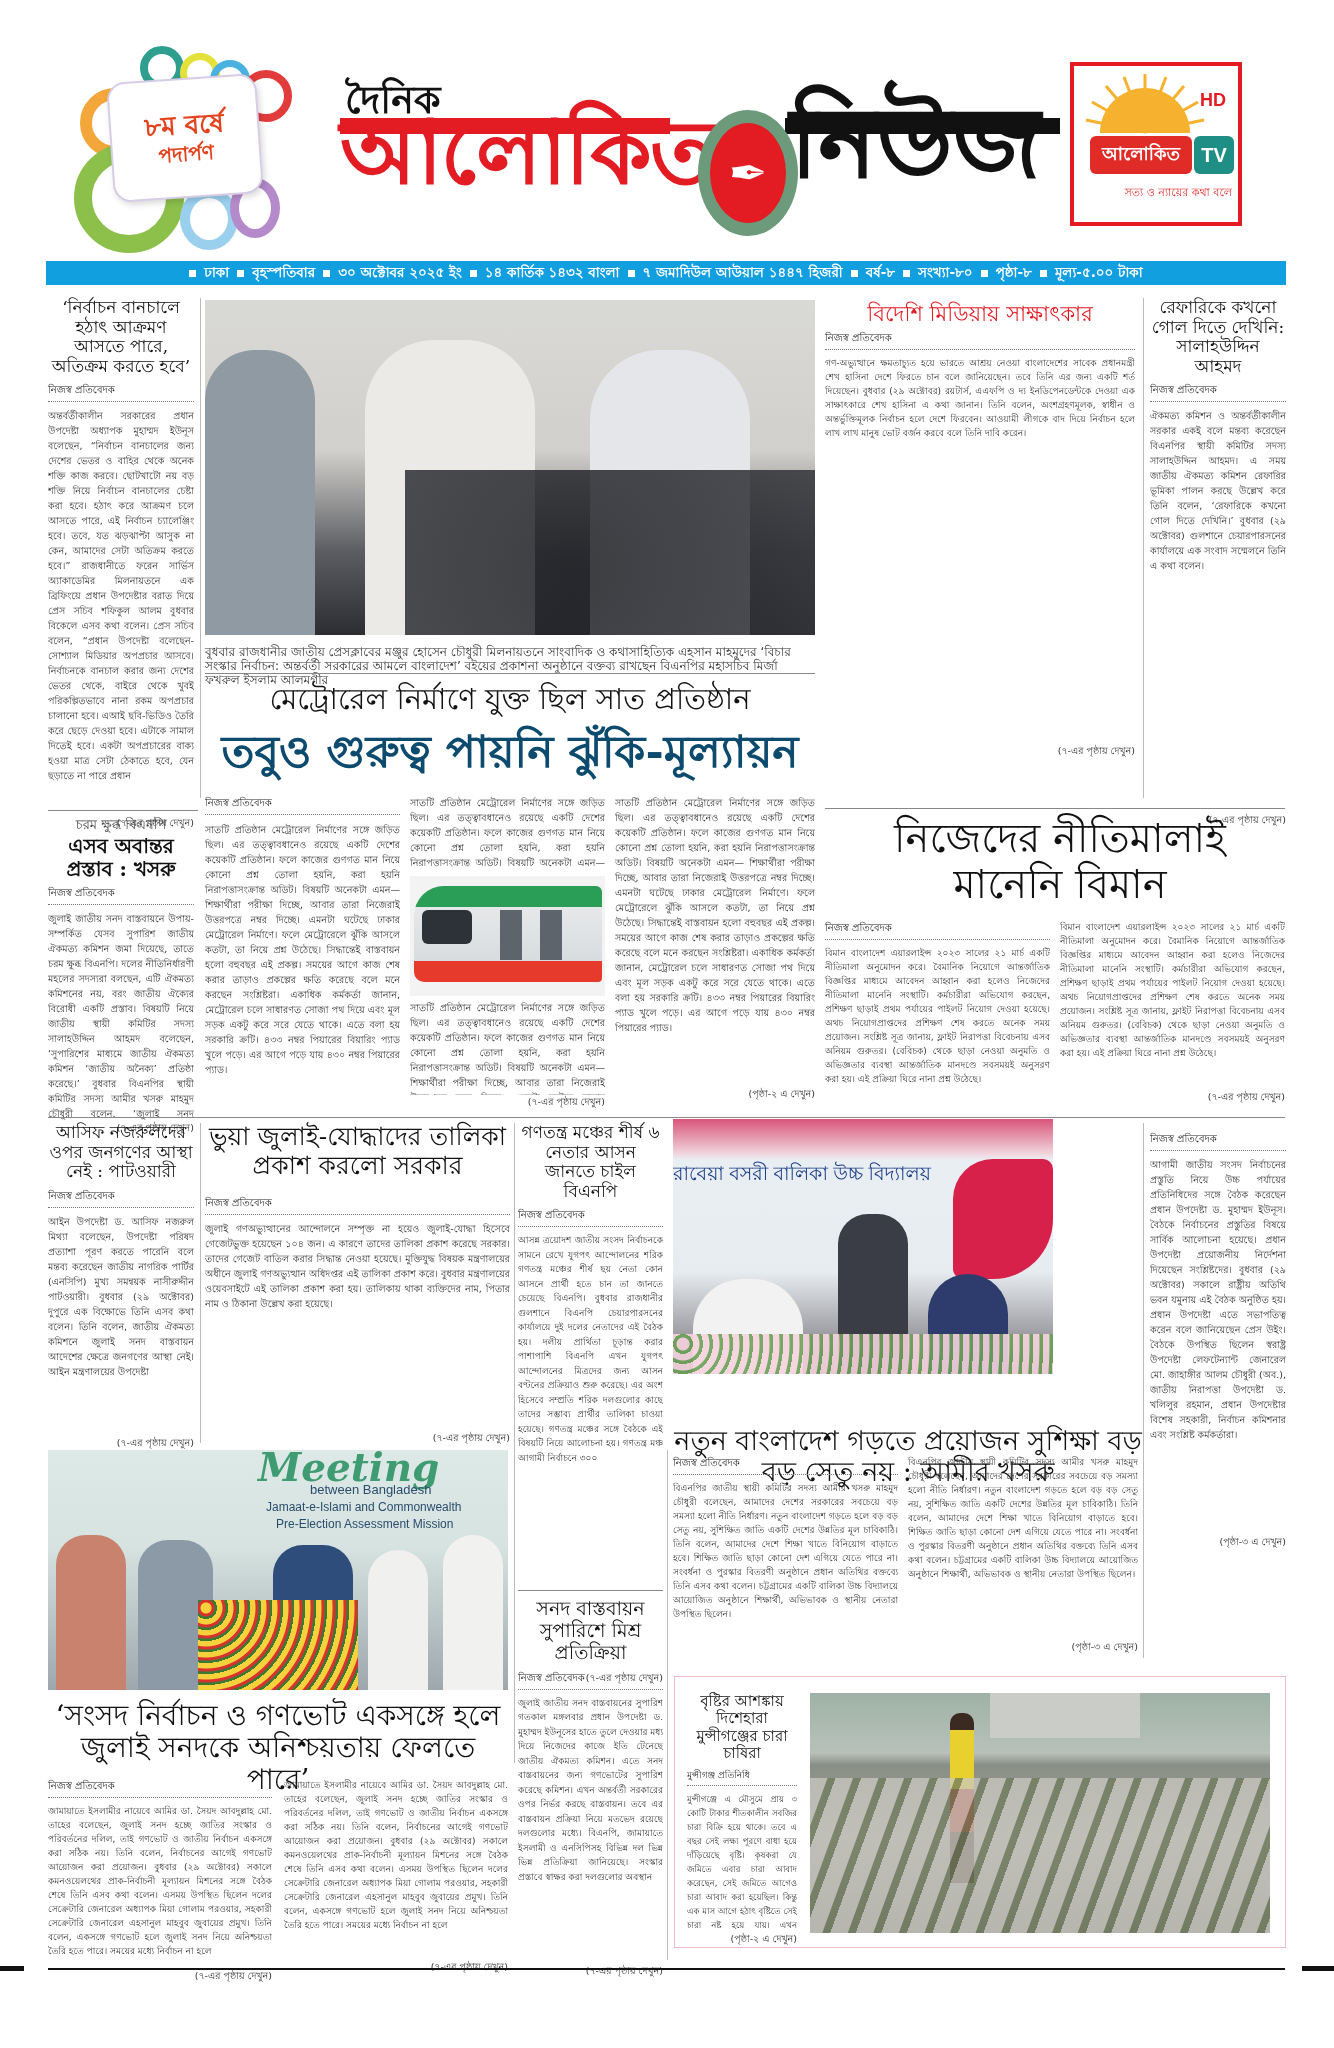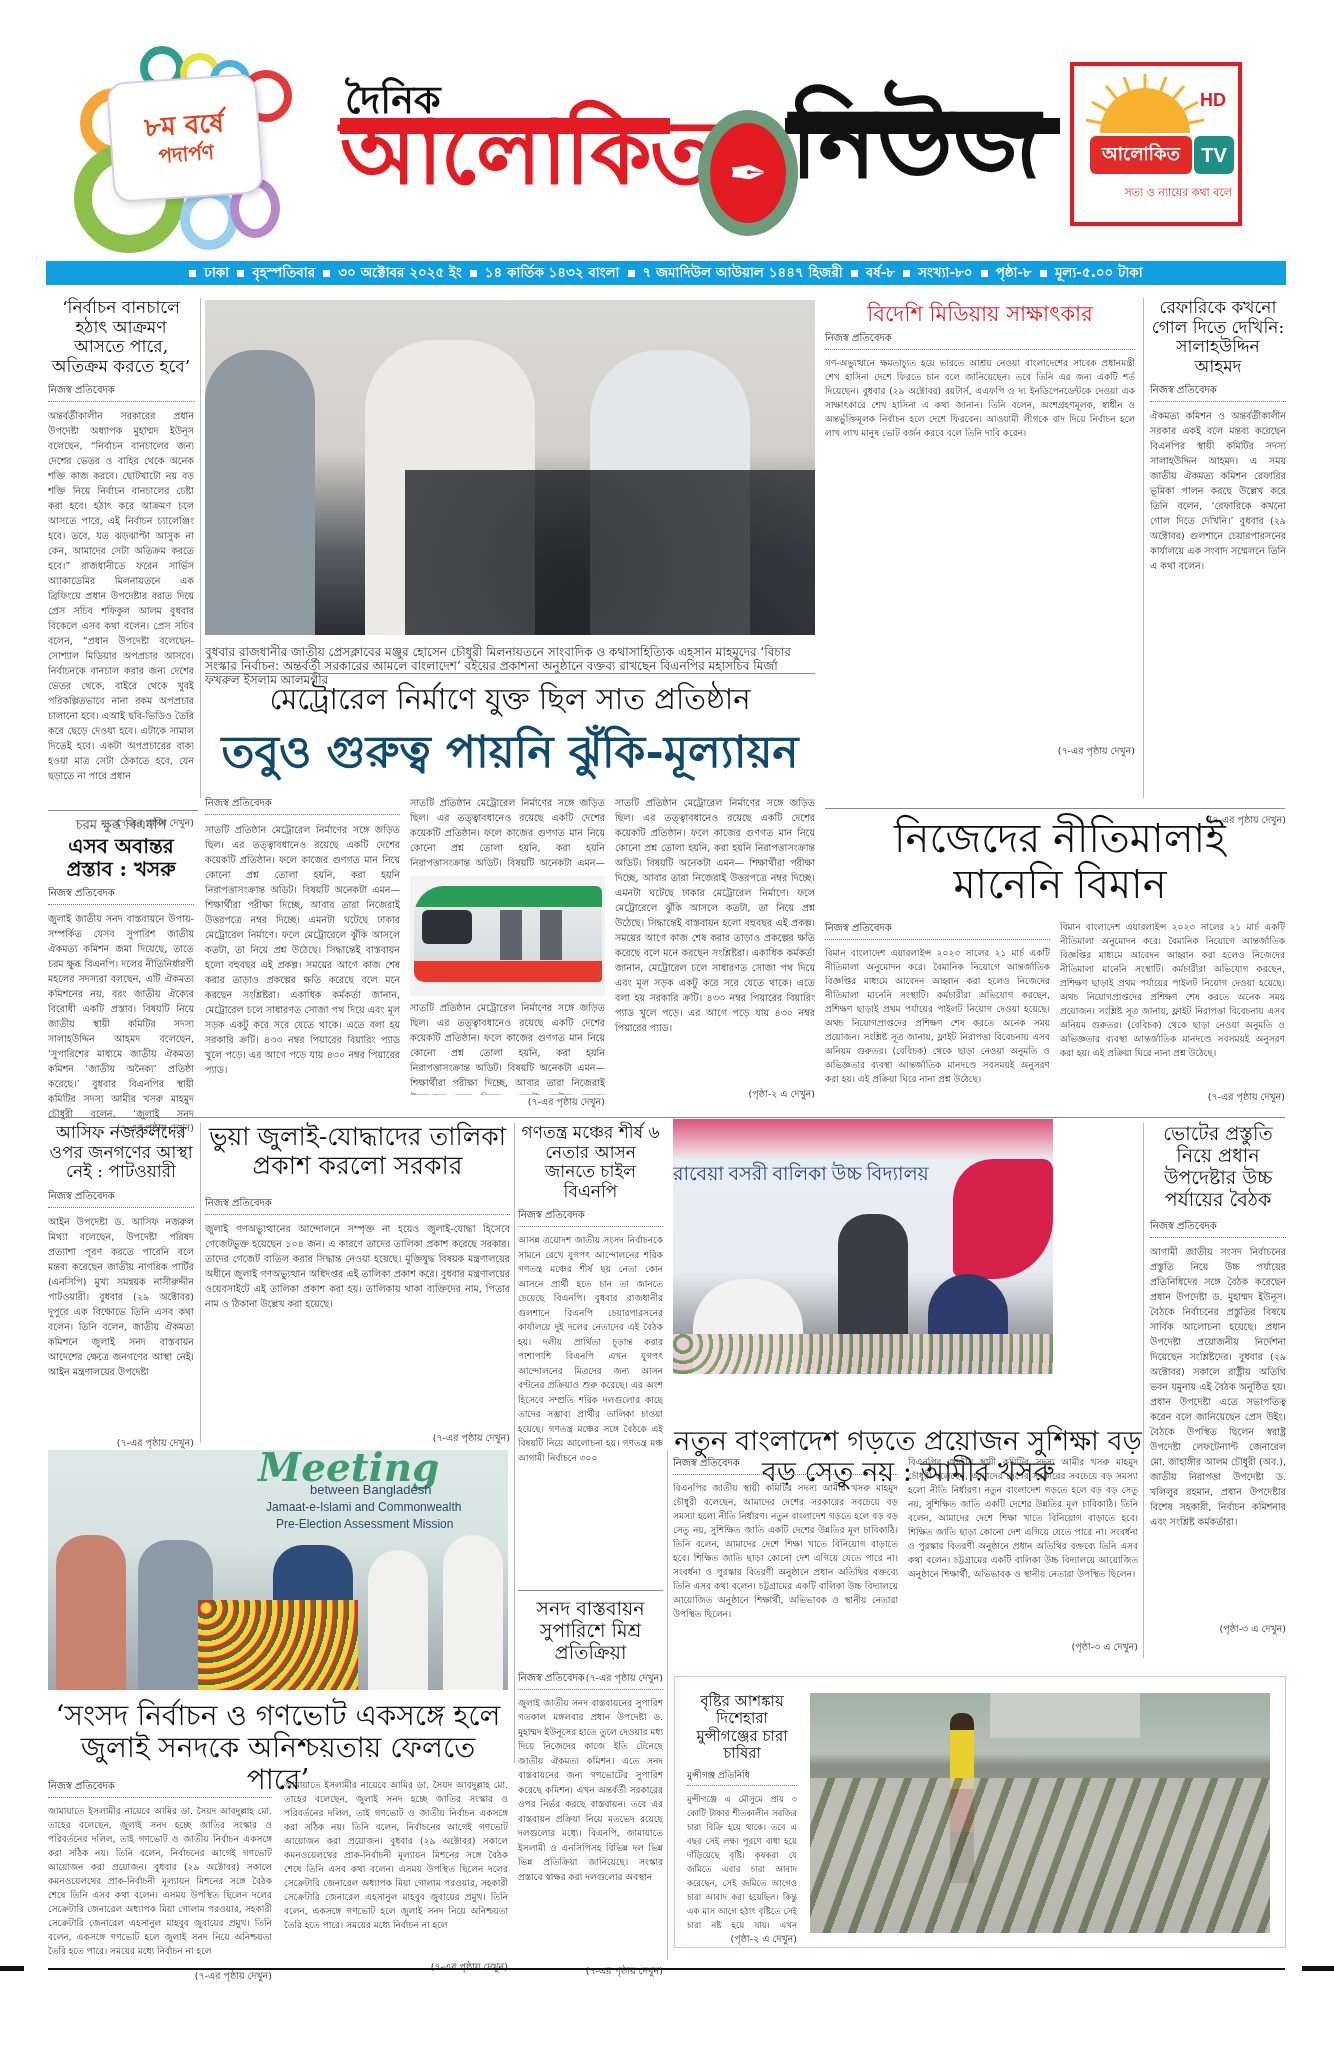--- a/index.html
+++ b/index.html
@@ -218,31 +218,30 @@
 <div class="rule-v" style="left:514px;top:1123px;height:640px;"></div>
 
 <div class="abs" style="left:518px;top:1123px;width:145px;">
   <div class="hl" style="font-size:17px;">গণতন্ত্র মঞ্চের শীর্ষ ৬ নেতার আসন জানতে চাইল বিএনপি</div>
   <div class="byline" style="margin-top:6px;">নিজস্ব প্রতিবেদক</div>
   <div class="body" style="height:438px;overflow:hidden;font-size:9px;line-height:14.5px;">আসন্ন ত্রয়োদশ জাতীয় সংসদ নির্বাচনকে সামনে রেখে যুগপৎ আন্দোলনের শরিক গণতন্ত্র মঞ্চের শীর্ষ ছয় নেতা কোন আসনে প্রার্থী হতে চান তা জানতে চেয়েছে বিএনপি। বুধবার রাজধানীর গুলশানে বিএনপি চেয়ারপারসনের কার্যালয়ে দুই দলের নেতাদের এই বৈঠক হয়। দলীয় প্রার্থিতা চূড়ান্ত করার পাশাপাশি বিএনপি এখন যুগপৎ আন্দোলনের মিত্রদের জন্য আসন বণ্টনের প্রক্রিয়াও শুরু করেছে। এর অংশ হিসেবে সম্প্রতি শরিক দলগুলোর কাছে তাদের সম্ভাব্য প্রার্থীর তালিকা চাওয়া হয়েছে। গণতন্ত্র মঞ্চের সঙ্গে বৈঠকে এই বিষয়টি নিয়ে আলোচনা হয়। গণতন্ত্র মঞ্চ আগামী নির্বাচনে ৩০০</div>
   <div class="cont">(৭-এর পৃষ্ঠায় দেখুন)</div>
 </div>
 
 <div class="photo" style="left:673px;top:1119px;width:380px;height:255px;background:linear-gradient(180deg,#d9557a 0%,#f1d9e0 14%,#e9eef3 16%,#e7ecf0 60%,#6e6a72 100%);">
-  <div style="position:absolute;left:0;top:40px;width:260px;font-family:Liberation Serif, serif;font-size:19px;color:#1c3d86;white-space:nowrap;">রাবেয়া বসরী বালিকা উচ্চ বিদ্যালয়</div>
+  <div style="position:absolute;left:0;top:40px;width:260px;font-family:Liberation Sans, sans-serif;font-size:19px;color:#1c3d86;white-space:nowrap;">রাবেয়া বসরী বালিকা উচ্চ বিদ্যালয়</div>
   <div style="position:absolute;left:280px;top:40px;width:100px;height:120px;background:#d7214a;border-radius:40px 10px 60px 10px;"></div>
   <div style="position:absolute;left:165px;top:95px;width:70px;height:160px;background:#3a3c46;border-radius:30px 30px 0 0;"></div>
   <div style="position:absolute;left:20px;top:160px;width:110px;height:95px;background:#f2f2f2;border-radius:50px 50px 0 0;"></div>
   <div style="position:absolute;left:255px;top:155px;width:80px;height:100px;background:#2d3b6d;border-radius:40px 40px 0 0;"></div>
   <div style="position:absolute;left:0;top:215px;width:380px;height:40px;background:repeating-radial-gradient(circle at 10px 10px,#f6d3dd 0,#f6d3dd 6px,#6aa157 7px,#6aa157 10px);opacity:.9;"></div>
 </div>
 
 <div class="rule-v" style="left:1143px;top:1123px;height:535px;"></div>
 <div class="abs" style="left:1150px;top:1123px;width:136px;">
-  <div class="hl" style="font-size:19px;">ভোটের প্রস্তুতি নিয়ে প্রধান উপদেষ্টার উচ্চ পর্যায়ের বৈঠক</div>
   <div class="byline" style="margin-top:8px;">নিজস্ব প্রতিবেদক</div>
   <div class="body" style="height:378px;overflow:hidden;">আগামী জাতীয় সংসদ নির্বাচনের প্রস্তুতি নিয়ে উচ্চ পর্যায়ের প্রতিনিধিদের সঙ্গে বৈঠক করেছেন প্রধান উপদেষ্টা ড. মুহাম্মদ ইউনূস। বৈঠকে নির্বাচনের প্রস্তুতির বিষয়ে সার্বিক আলোচনা হয়েছে। প্রধান উপদেষ্টা প্রয়োজনীয় নির্দেশনা দিয়েছেন সংশ্লিষ্টদের। বুধবার (২৯ অক্টোবর) সকালে রাষ্ট্রীয় অতিথি ভবন যমুনায় এই বৈঠক অনুষ্ঠিত হয়। প্রধান উপদেষ্টা এতে সভাপতিত্ব করেন বলে জানিয়েছেন প্রেস উইং। বৈঠকে উপস্থিত ছিলেন স্বরাষ্ট্র উপদেষ্টা লেফটেন্যান্ট জেনারেল মো. জাহাঙ্গীর আলম চৌধুরী (অব.), জাতীয় নিরাপত্তা উপদেষ্টা ড. খলিলুর রহমান, প্রধান উপদেষ্টার বিশেষ সহকারী, নির্বাচন কমিশনার এবং সংশ্লিষ্ট কর্মকর্তারা।</div>
   <div class="cont">(পৃষ্ঠা-৩ এ দেখুন)</div>
 </div>
 
 <div class="abs hl" style="left:673px;top:1385px;width:470px;font-size:27px;margin-top:40px;">নতুন বাংলাদেশ গড়তে প্রয়োজন সুশিক্ষা বড় বড় সেতু নয় : আমীর খসরু</div>
 <div class="abs" style="left:673px;top:1455px;width:465px;">
   <div style="display:flex;gap:10px;">
     <div style="width:225px;">
       <div class="byline">নিজস্ব প্রতিবেদক</div>

